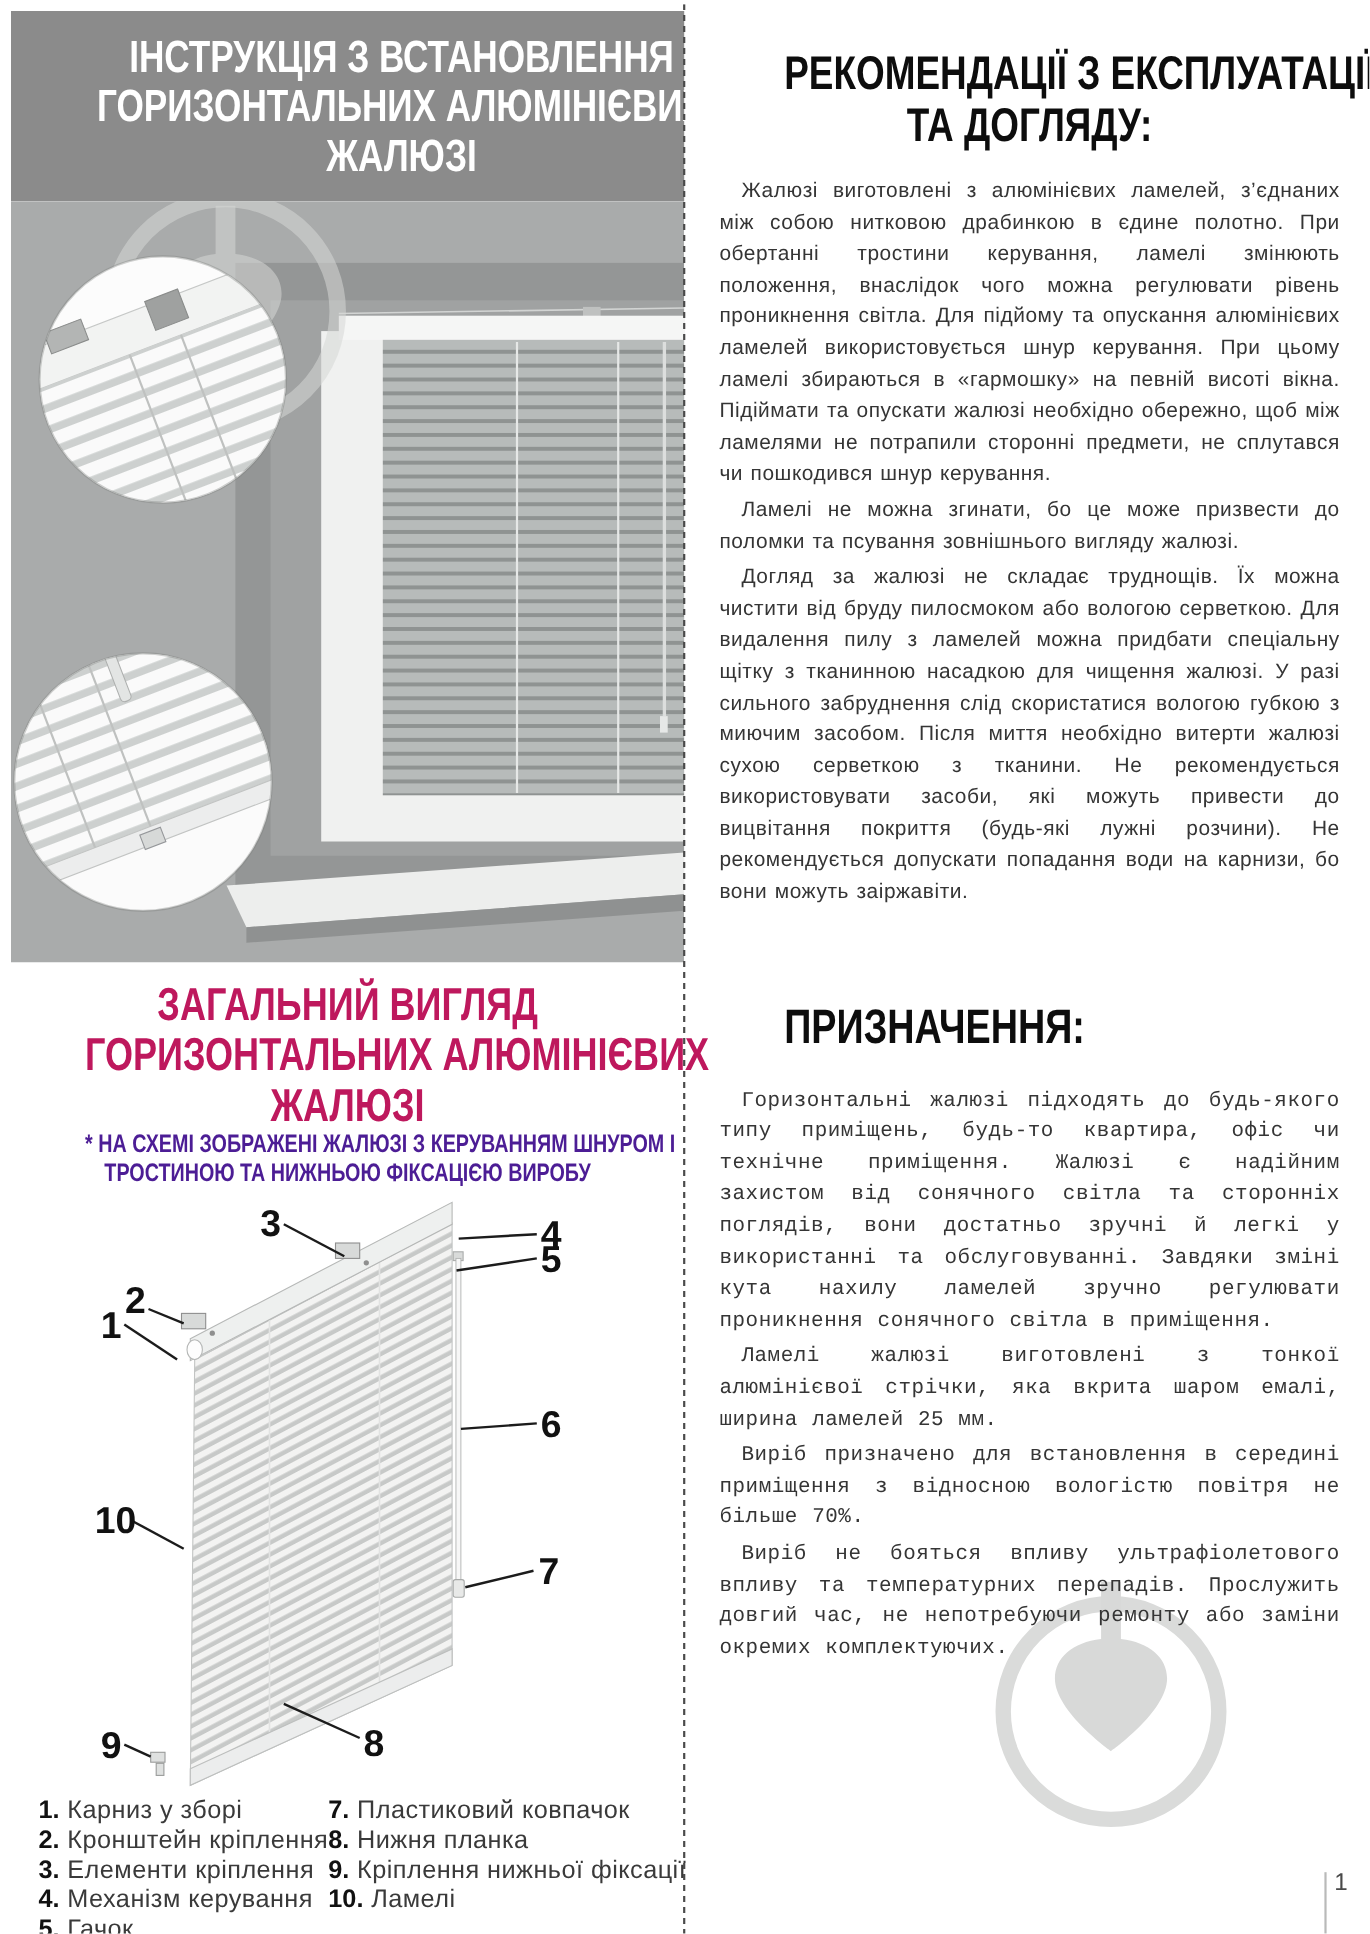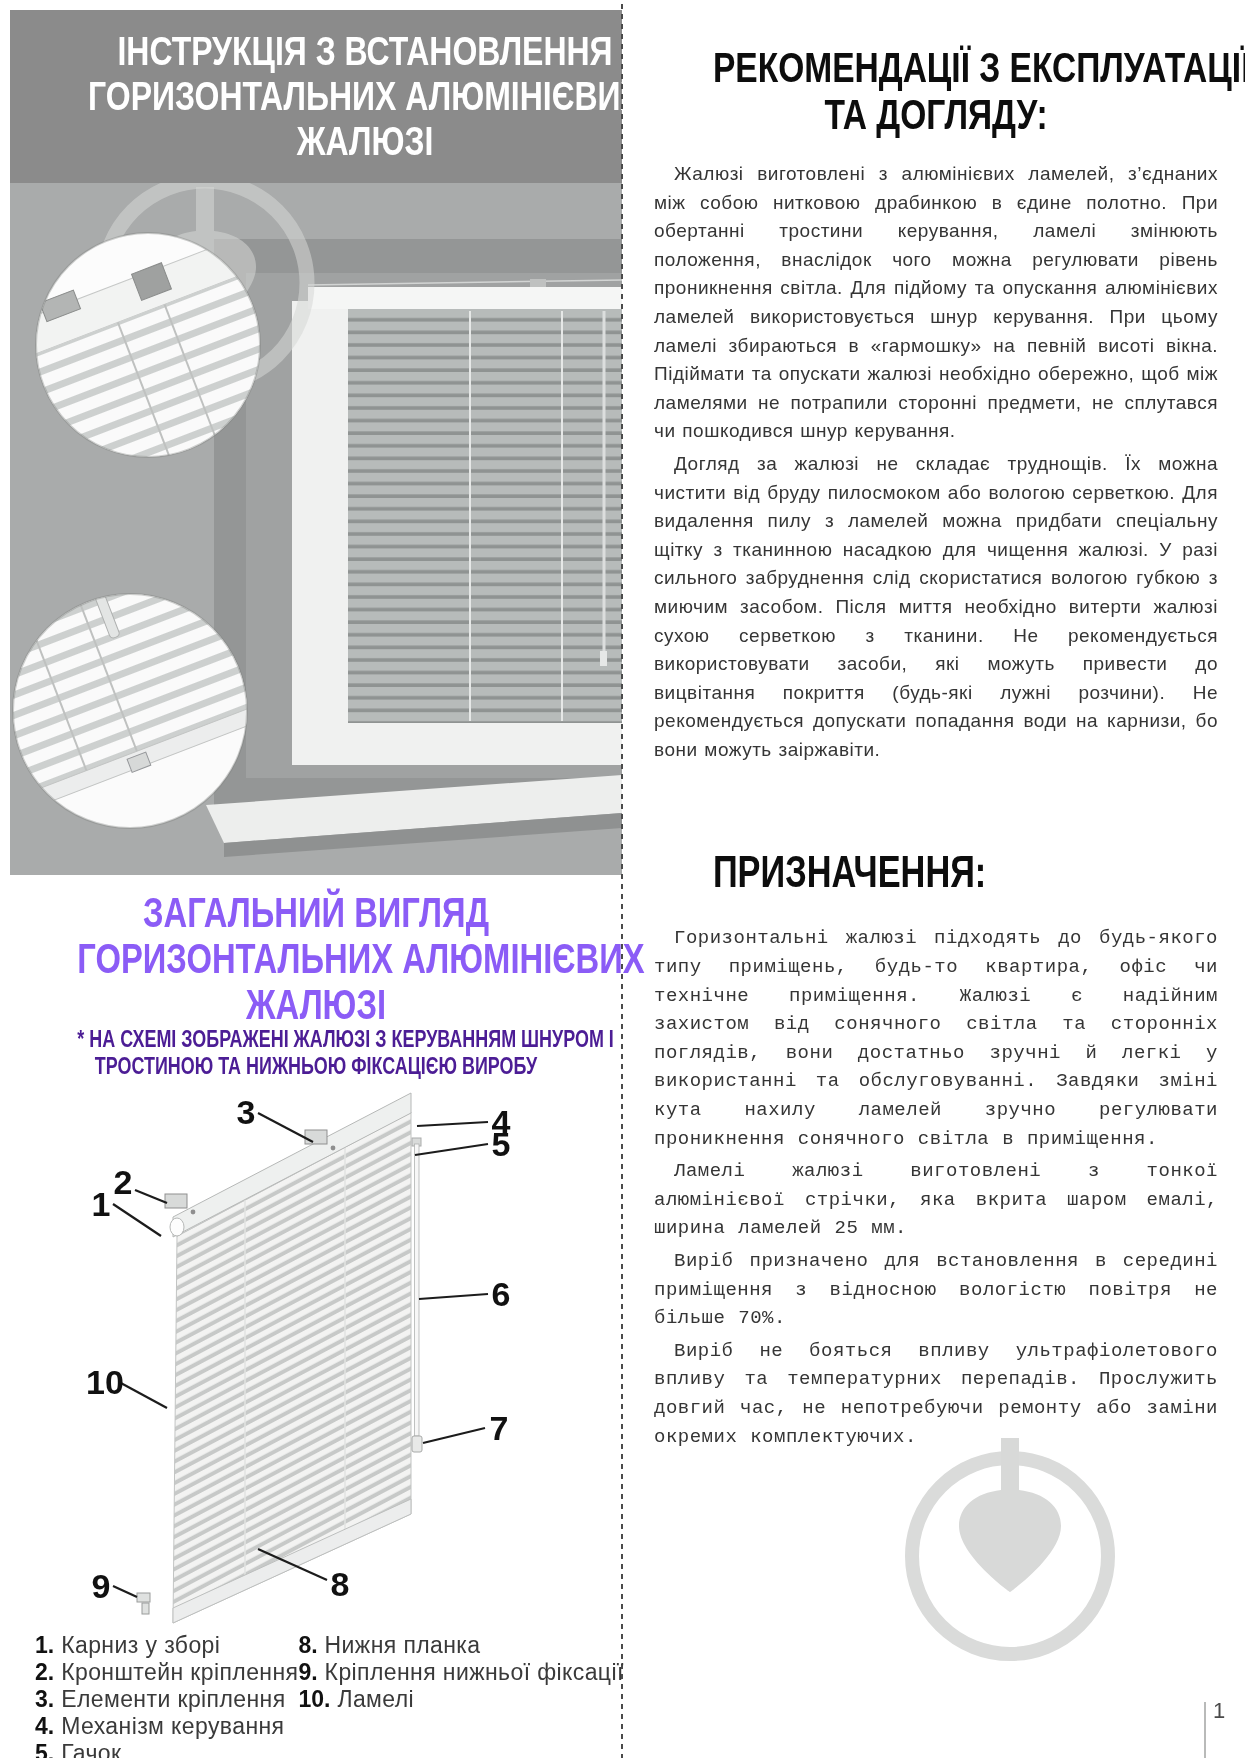--- a/index.html
+++ b/index.html
@@ -6,21 +6,21 @@
   .page{position:relative;width:1245px;height:1758px;background:#ffffff;overflow:hidden;
         font-family:"Liberation Sans",sans-serif;color:#333;}
   
   .hdr-box{position:absolute;left:10px;top:10px;width:612px;height:173px;background:#8b8b8b;
            display:flex;align-items:center;justify-content:flex-start;}
   .cond{transform:scaleX(.78);transform-origin:center;}
   .hdr-title{font-weight:bold;color:#ffffff;font-size:41px;line-height:45px;text-align:center;
              letter-spacing:0;white-space:nowrap;}
   .img-wrap{position:absolute;left:10px;top:183px;width:612px;height:692px;}
   .overview-h{position:absolute;left:10px;top:890px;width:612px;text-align:center;
-              font-weight:bold;color:#8b5cf6;font-size:42px;line-height:46px;}
+              font-weight:bold;color:#be185d;font-size:42px;line-height:46px;}
   .overview-h .cond div{white-space:nowrap;}
   .note{position:absolute;left:10px;top:1026px;width:612px;text-align:center;font-weight:bold;
         color:#4c1d95;font-size:23px;line-height:27px;}
   .note .cond div{white-space:nowrap;}
   .diagram-wrap{position:absolute;left:15px;top:1086px;width:592px;height:542px;}
   .legend{position:absolute;left:35px;top:1632px;width:578px;display:flex;z-index:2;}
   .legend .lcol1{width:268px;}
   .legend .lcol2{flex:1;}
   .lrow{font-size:23px;line-height:27px;color:#3a3a3a;letter-spacing:.4px;white-space:nowrap;}
   .lrow b{color:#111;margin-right:7px;letter-spacing:0;}
@@ -200,37 +200,39 @@
 
   <div class="legend">
     <div class="lcol1">
       <div class="lrow"><b>1.</b><span>Карниз у зборі</span></div>
       <div class="lrow"><b>2.</b><span>Кронштейн кріплення</span></div>
       <div class="lrow"><b>3.</b><span>Елементи кріплення</span></div>
       <div class="lrow"><b>4.</b><span>Механізм керування</span></div>
       <div class="lrow"><b>5.</b><span>Гачок</span></div>
     </div>
     <div class="lcol2">
+      <div class="lrow"><b>7.</b><span>Пластиковий ковпачок</span></div>
       <div class="lrow"><b>8.</b><span>Нижня планка</span></div>
       <div class="lrow"><b>9.</b><span>Кріплення нижньої фіксації</span></div>
       <div class="lrow"><b>10.</b><span>Ламелі</span></div>
     </div>
   </div>
 
   <div class="divider"></div>
 
   <div class="col-right">
     <div class="care-h">
       <div class="cond">
         <div>РЕКОМЕНДАЦІЇ З ЕКСПЛУАТАЦІЇ</div>
         <div>ТА ДОГЛЯДУ:</div>
       </div>
     </div>
     <div class="body-text">
       <p>Жалюзі виготовлені з алюмінієвих ламелей, з’єднаних між собою нитковою драбинкою в єдине полотно. При обертанні тростини керування, ламелі змінюють положення, внаслідок чого можна регулювати рівень проникнення світла. Для підйому та опускання алюмінієвих ламелей використовується шнур керування. При цьому ламелі збираються в «гармошку» на певній висоті вікна. Підіймати та опускати жалюзі необхідно обережно, щоб між ламелями не потрапили сторонні предмети, не сплутався чи пошкодився шнур керування.</p>
+      <p>Ламелі не можна згинати, бо це може призвести до поломки та псування зовнішнього вигляду жалюзі.</p>
       <p>Догляд за жалюзі не складає труднощів. Їх можна чистити від бруду пилосмоком або вологою серветкою. Для видалення пилу з ламелей можна придбати спеціальну щітку з тканинною насадкою для чищення жалюзі. У разі сильного забруднення слід скористатися вологою губкою з миючим засобом. Після миття необхідно витерти жалюзі сухою серветкою з тканини. Не рекомендується використовувати засоби, які можуть привести до вицвітання покриття (будь-які лужні розчини). Не рекомендується допускати попадання води на карнизи, бо вони можуть заіржавіти.</p>
     </div>
 
     <div class="purpose-h">
       <div class="cond">
           <div>ПРИЗНАЧЕННЯ:</div>
         </div>
     </div>
     <div class="body-text" style="margin-top:0;font-family:Liberation Mono, monospace;">
       <p>Горизонтальні жалюзі підходять до будь-якого типу приміщень, будь-то квартира, офіс чи технічне приміщення. Жалюзі є надійним захистом від сонячного світла та сторонніх поглядів, вони достатньо зручні й легкі у використанні та обслуговуванні. Завдяки зміні кута нахилу ламелей зручно регулювати проникнення сонячного світла в приміщення.</p>

